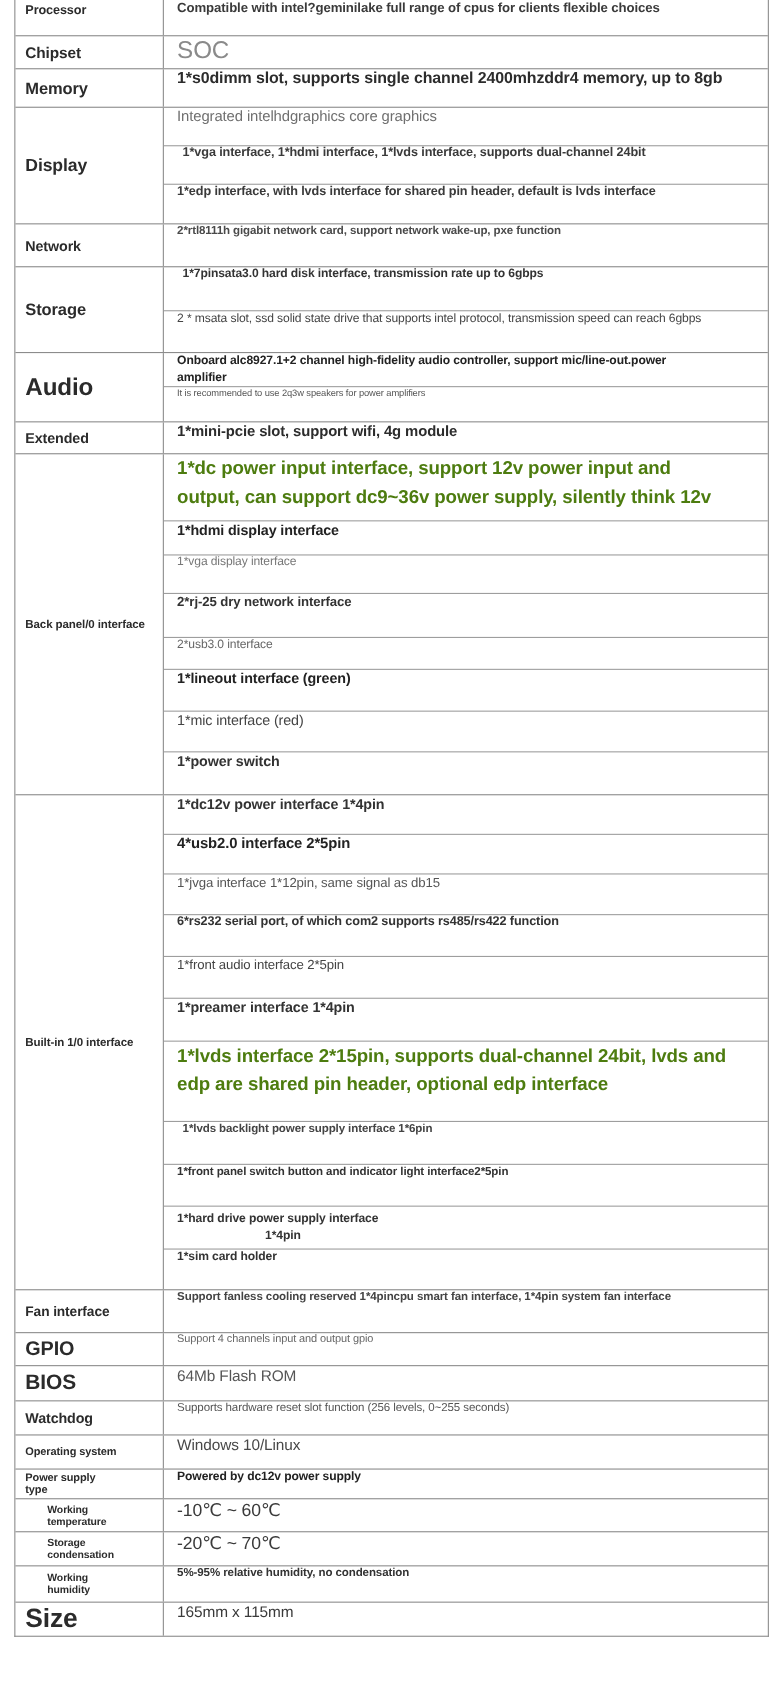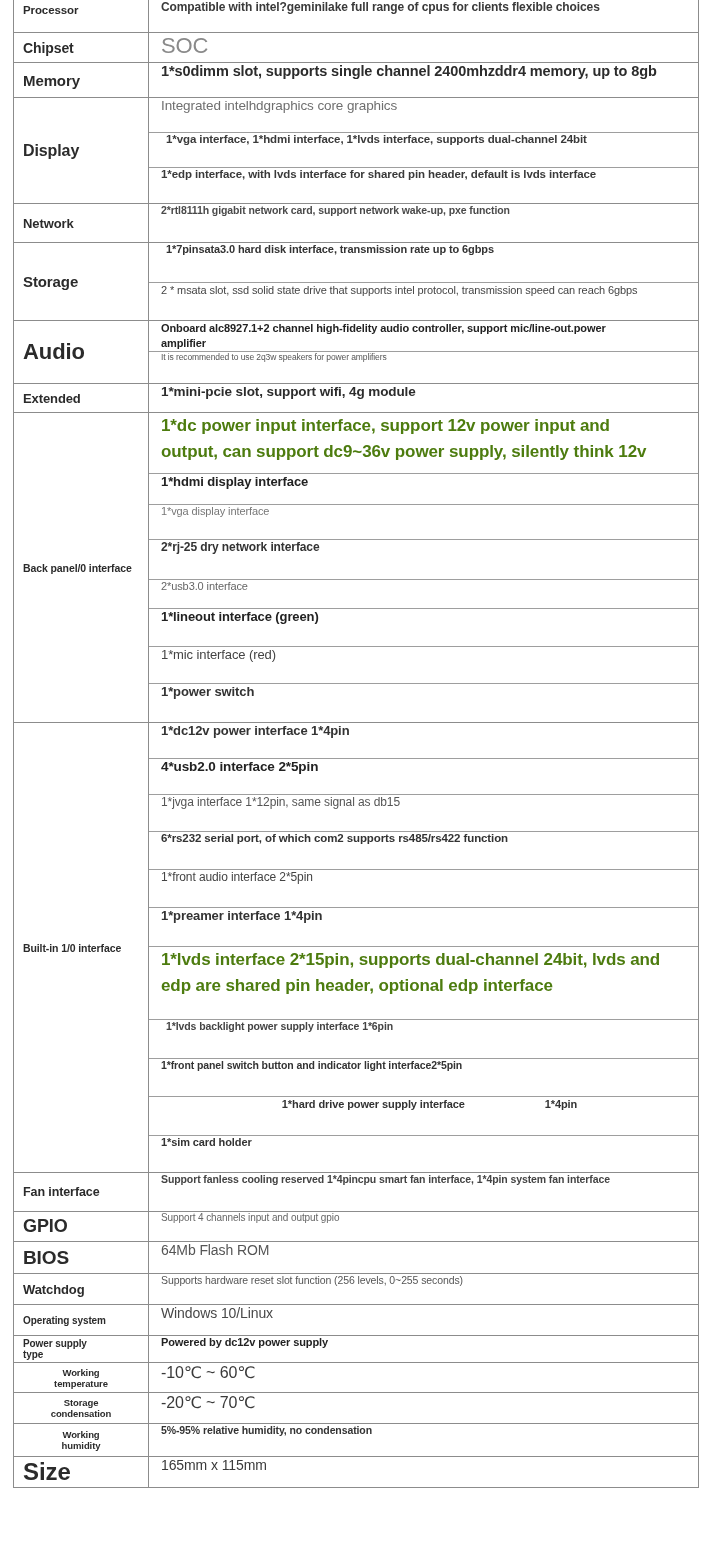--- a/index.html
+++ b/index.html
@@ -14,31 +14,31 @@
     box-sizing:border-box;background:#fff;
   }
   .sec{display:flex;border-bottom:1px solid #8c8c8c;}
   .sec:last-child{border-bottom:none;}
   .lbl{
     width:135px;flex-shrink:0;box-sizing:border-box;
     border-right:1px solid #8c8c8c;
     display:flex;align-items:center;padding-left:9px;
     font-weight:bold;color:#2b2b2b;letter-spacing:-0.1px;
   }
-  .lc{justify-content:center;padding-left:0;text-align:center;}
+  .lc{justify-content:center;padding-left:0;}
   .lc span{max-width:76px;}
   .lw span{max-width:84px;}
   .lt{align-items:flex-start;padding-top:4px;}
   .vals{flex:1;display:flex;flex-direction:column;min-width:0;}
   .row{
     box-sizing:border-box;display:flex;align-items:flex-start;padding-left:12px;
     border-bottom:1px solid #9e9e9e;letter-spacing:-0.1px;
   }
   .vals .row:last-child{border-bottom:none;}
-  .col{flex-direction:row;align-items:flex-start;justify-content:center;}
+  .col{flex-direction:column;align-items:flex-start;justify-content:center;}
   .b{font-weight:bold}.sb{font-weight:600}.n{font-weight:normal}
   .c22{color:#222}.c2c{color:#2c2c2c}.c33{color:#333}.c3a{color:#3a3a3a}.c3d{color:#4d7c0f}
   .c44{color:#444}.c48{color:#484848}.c4a{color:#4a4a4a}.c55{color:#555}.c66{color:#666}
   .c6f{color:#6f6f6f}.c77{color:#777}.c8a{color:#8a8a8a}
   .s85{font-size:8.5px}.s10{font-size:10px}.s105{font-size:10.5px}.s11{font-size:11px}
   .s115{font-size:11.5px}.s12{font-size:12px}.s125{font-size:13px}.s13{font-size:13px}
   .s135{font-size:13.5px}.s145{font-size:14.5px}.s16{font-size:16px}.s17{font-size:17px}
   .s21{font-size:14px}.s22{font-size:22px}
   .ls95{font-size:9.5px}.ls10{font-size:10px}.ls105{font-size:10.5px}.ls115{font-size:11.5px}
   .ls125{font-size:12.5px}.ls13{font-size:13px}.ls14{font-size:14px}.ls15{font-size:15px}

